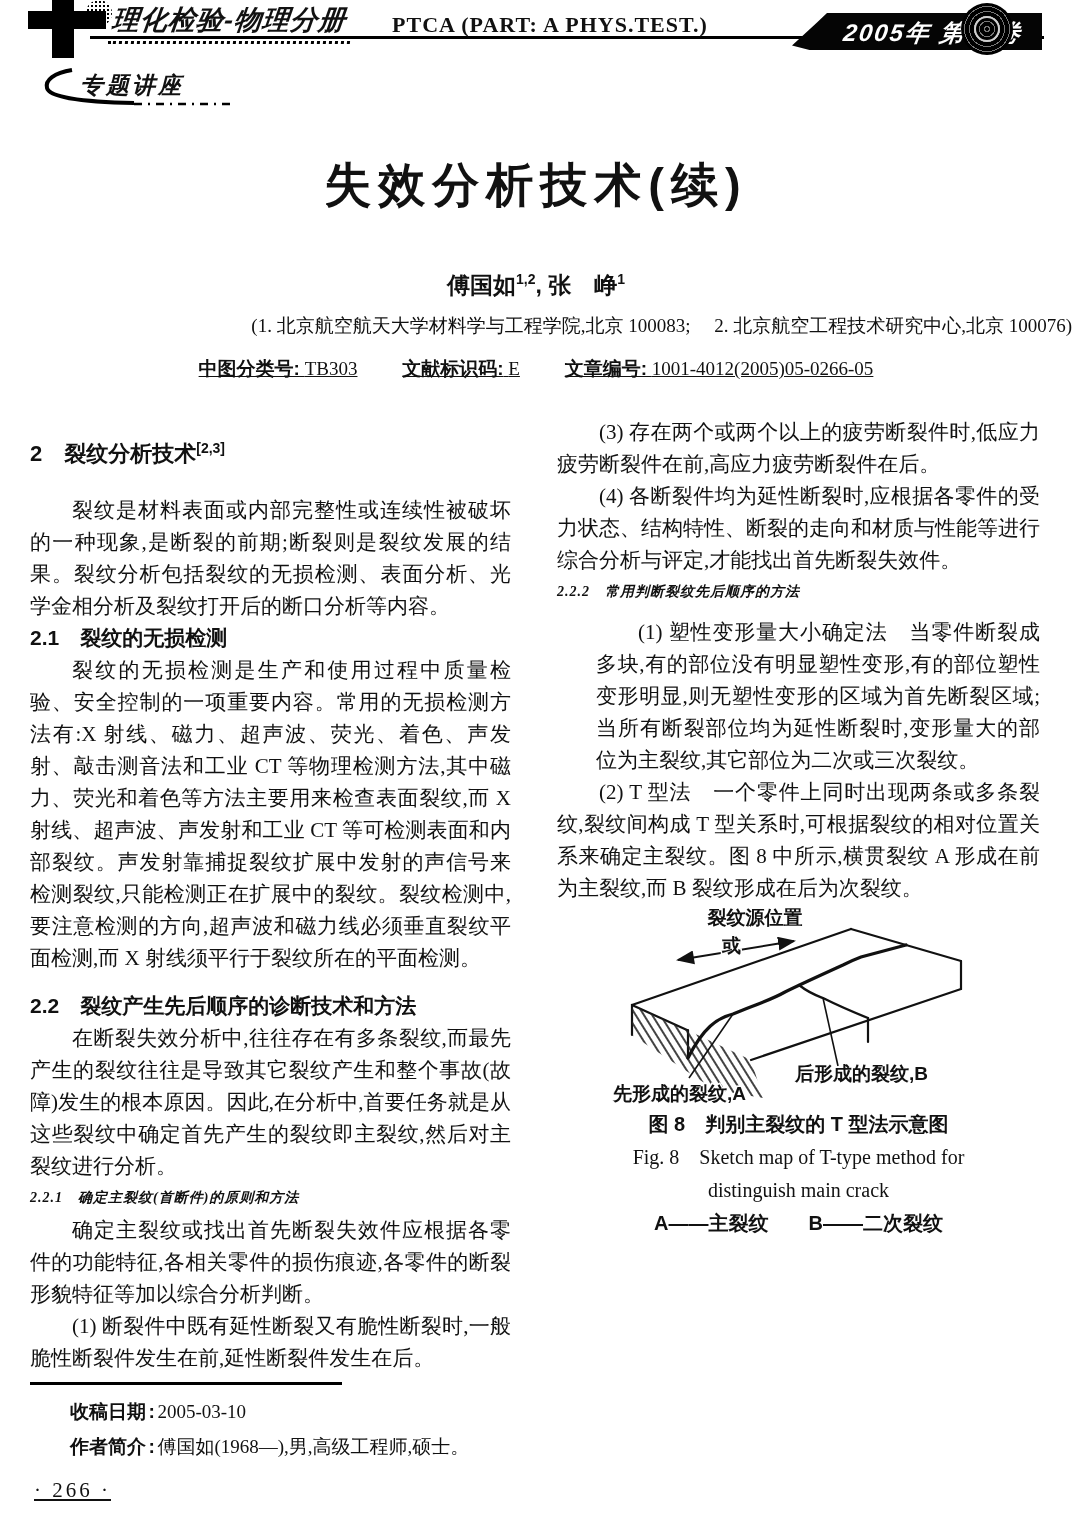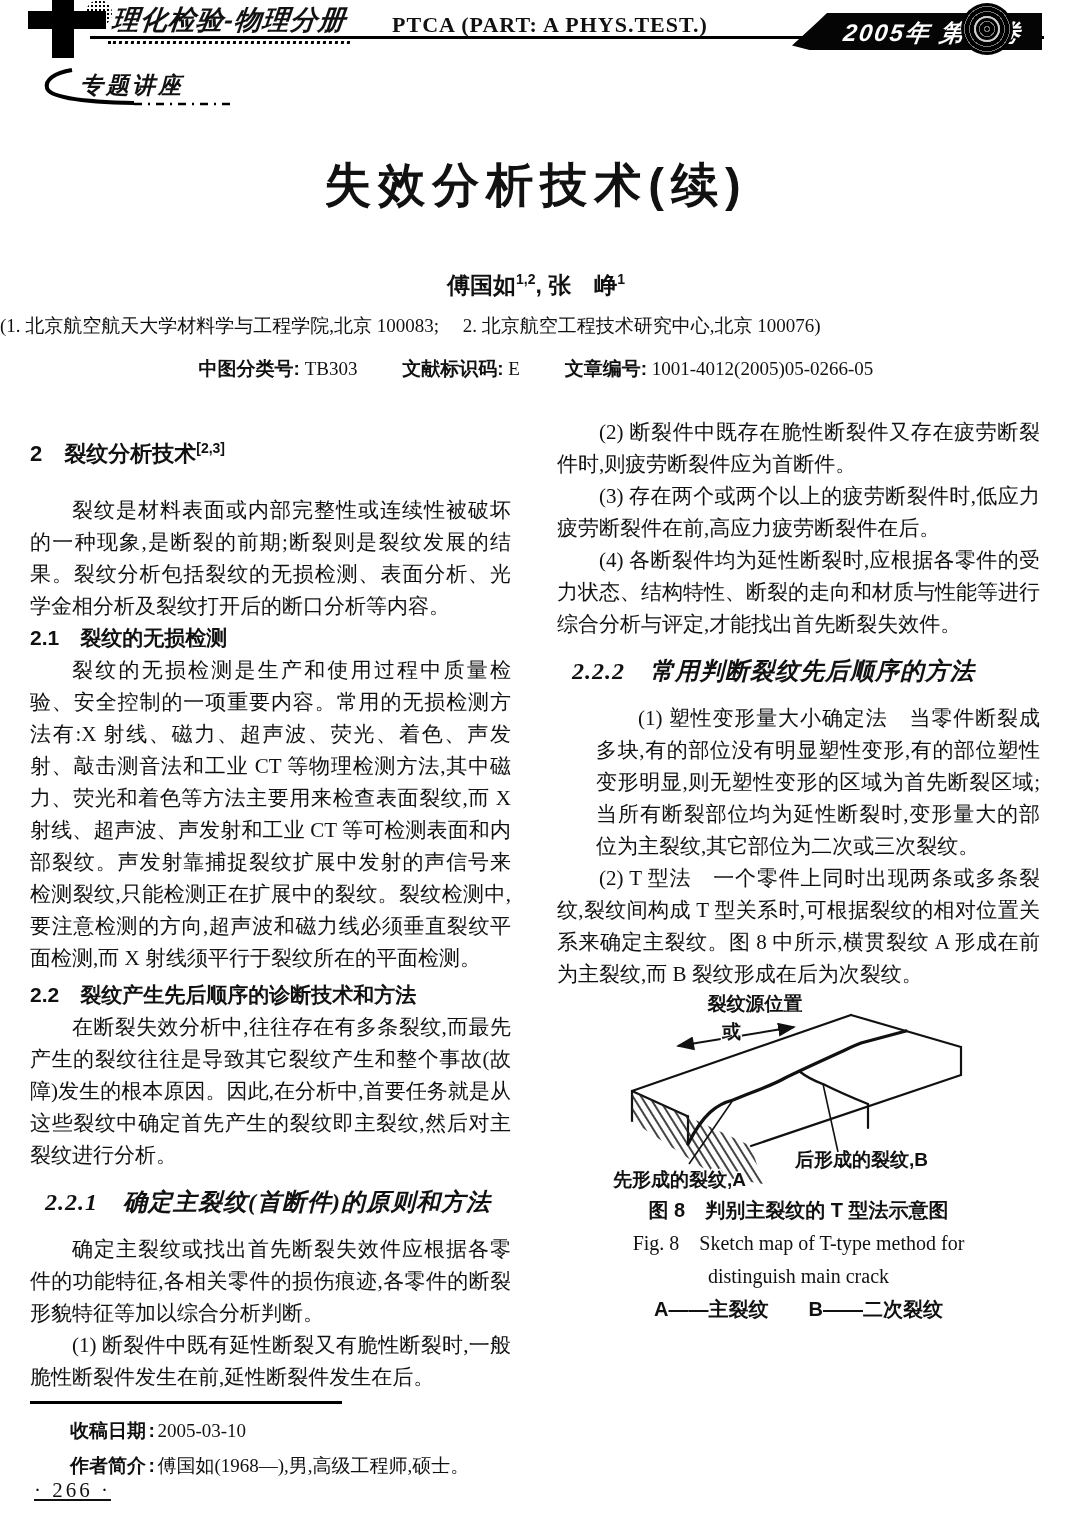--- a/index.html
+++ b/index.html
@@ -32,36 +32,36 @@
   .badge-text{position:absolute;left:42px;top:6px;font-family:"Liberation Sans",sans-serif;
               font-weight:bold;font-style:italic;font-size:23px;letter-spacing:3px;}
 
   
   .title{position:absolute;left:0;right:0;top:154px;text-align:center;
          font-family:"Liberation Sans","DejaVu Sans",sans-serif;font-weight:bold;
          font-size:47px;letter-spacing:7px;}
   .authors{position:absolute;left:0;right:0;top:270px;text-align:center;
            font-family:"Liberation Sans",sans-serif;font-weight:bold;font-size:23px;}
   .authors sup{font-size:14px;font-weight:bold;}
-  .affil{position:absolute;left:0;right:0;top:313px;text-align:left;font-size:19px;}
+  .affil{position:absolute;left:0;right:0;top:313px;text-align:right;font-size:19px;}
   .meta{position:absolute;left:0;right:0;top:356px;text-align:center;font-size:19px;}
   .meta .lbl{font-family:"Liberation Sans",sans-serif;font-weight:bold;}
-  .meta .grp{margin:0 20px;}
+  .meta .grp{margin:0 20px;text-decoration:underline;}
 
   
   .col-left{position:absolute;left:30px;top:424px;width:481px;}
   .col-right{position:absolute;left:557px;top:416px;width:483px;}
   .para{font-size:21px;line-height:32px;text-align:justify;text-indent:2em;margin:0;}
   .h-sec{font-family:"Liberation Sans",sans-serif;font-weight:bold;font-size:22px;
          line-height:32px;margin:8px 0 24px;}
   .h-sec sup{font-size:14px;}
   .h-sub{font-family:"Liberation Sans",sans-serif;font-weight:bold;font-size:21px;
          line-height:32px;margin:0;}
-  .h-sub.sp{margin-top:5px;}
-  .h-kai{font-style:italic;font-weight:600;font-size:24px;line-height:32px;margin:15px;letter-spacing:1px;}
+  .h-sub.sp{margin-top:16px;}
+  .h-kai{font-style:italic;font-weight:600;font-size:14px;line-height:32px;margin:0;letter-spacing:1px;}
   .mt8{margin-top:8px;margin-left:39px;}
 
   
   .footnote-rule{border:none;border-top:3px solid #000;width:312px;margin:8px 0 10px 0;}
   .footnote{font-size:19px;line-height:33px;padding-left:40px;}
   .footnote .lbl{font-family:Liberation Mono, monospace;font-weight:bold;}
   .pagenum{position:absolute;left:34px;top:1478px;font-size:21px;letter-spacing:3px;text-decoration:underline;}
 
   
   .figure{margin:4px 0 0 0;}
@@ -122,21 +122,20 @@
     <p class="para">确定主裂纹或找出首先断裂失效件应根据各零件的功能特征,各相关零件的损伤痕迹,各零件的断裂形貌特征等加以综合分析判断。</p>
     <p class="para">(1) 断裂件中既有延性断裂又有脆性断裂时,一般脆性断裂件发生在前,延性断裂件发生在后。</p>
     <hr class="footnote-rule">
     <div class="footnote">
       <div><span class="lbl">收稿日期:</span><span>2005-03-10</span></div>
       <div><span class="lbl">作者简介:</span><span>傅国如(1968—),男,高级工程师,硕士。</span></div>
     </div>
   </div>
 
   <div class="col-right">
-    <p class="para">(2) 断裂件中既存在脆性断裂件又存在疲劳断裂件时,则疲劳断裂件应为首断件。</p>
     <p class="para">(3) 存在两个或两个以上的疲劳断裂件时,低应力疲劳断裂件在前,高应力疲劳断裂件在后。</p>
     <p class="para">(4) 各断裂件均为延性断裂时,应根据各零件的受力状态、结构特性、断裂的走向和材质与性能等进行综合分析与评定,才能找出首先断裂失效件。</p>
     <div class="h-kai">2.2.2　常用判断裂纹先后顺序的方法</div>
     <p class="para mt8">(1) 塑性变形量大小确定法　当零件断裂成多块,有的部位没有明显塑性变形,有的部位塑性变形明显,则无塑性变形的区域为首先断裂区域;当所有断裂部位均为延性断裂时,变形量大的部位为主裂纹,其它部位为二次或三次裂纹。</p>
     <p class="para">(2) T 型法　一个零件上同时出现两条或多条裂纹,裂纹间构成 T 型关系时,可根据裂纹的相对位置关系来确定主裂纹。图 8 中所示,横贯裂纹 A 形成在前为主裂纹,而 B 裂纹形成在后为次裂纹。</p>
 
     <div class="figure">
       <svg width="480" height="200" viewBox="0 0 480 200">
         <defs>
           <marker id="ah-end" markerWidth="10" markerHeight="8" refX="8" refY="3.5" orient="auto">

